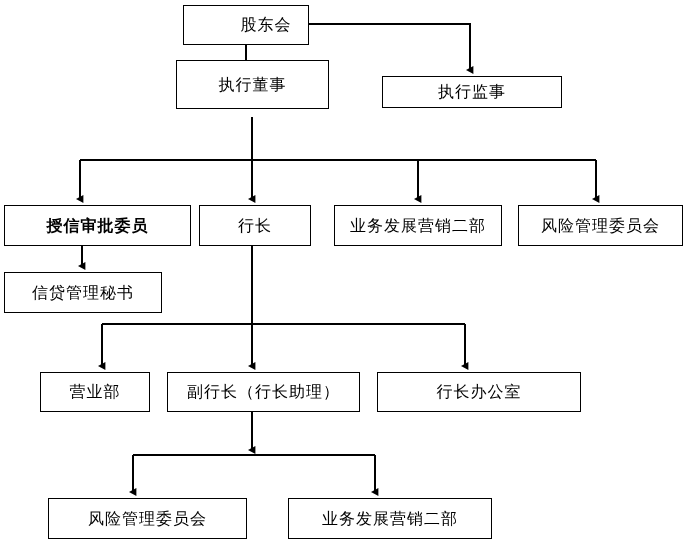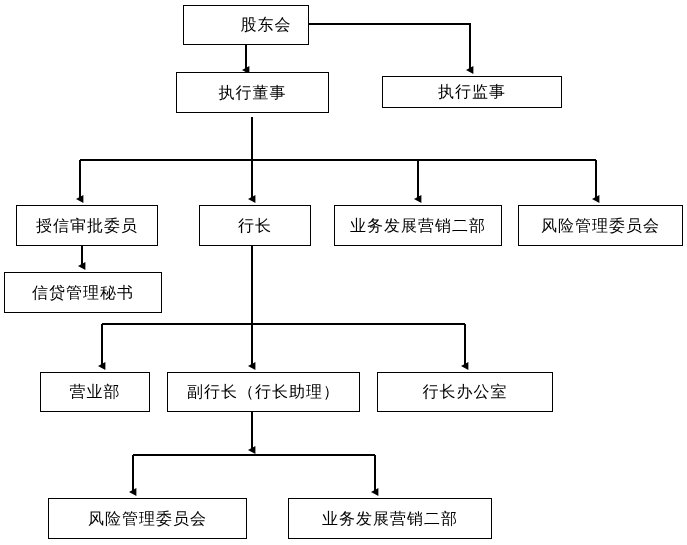--- a/index.html
+++ b/index.html
@@ -89,48 +89,48 @@
       <path d="M133,455 L133,492" marker-end="url(#arrowhead)"></path>
       <path d="M375,455 L375,492" marker-end="url(#arrowhead)"></path>
 
     </g>
   </svg>
 
   <div id="nodes-layer">
       <div class="node" style="left: 183px; top: 5px; width: 126px; height: 40px; padding-left: 40px;">
         <span class="node-label">股东会</span>
       </div>
-      <div class="node" style="left: 176px; top: 72px; width: 153px; height: 41px;">
+      <div class="node" style="left: 176px; top: 60px; width: 153px; height: 49px;">
         <span class="node-label">执行董事</span>
       </div>
       <div class="node" style="left: 382px; top: 76px; width: 180px; height: 32px;">
         <span class="node-label">执行监事</span>
       </div>
-      <div class="node" style="left: 16px; top: 205px; width: 142px; height: 41px;">
+      <div class="node" style="left: 4px; top: 205px; width: 187px; height: 41px; font-weight: bold;">
         <span class="node-label">授信审批委员</span>
       </div>
       <div class="node" style="left: 199px; top: 205px; width: 112px; height: 41px;">
         <span class="node-label">行长</span>
       </div>
       <div class="node" style="left: 334px; top: 205px; width: 168px; height: 41px;">
         <span class="node-label">业务发展营销二部</span>
       </div>
       <div class="node" style="left: 518px; top: 205px; width: 165px; height: 41px;">
         <span class="node-label">风险管理委员会</span>
       </div>
       <div class="node" style="left: 4px; top: 272px; width: 158px; height: 41px;">
         <span class="node-label">信贷管理秘书</span>
       </div>
       <div class="node" style="left: 40px; top: 372px; width: 110px; height: 40px;">
         <span class="node-label">营业部</span>
       </div>
       <div class="node" style="left: 167px; top: 372px; width: 193px; height: 40px;">
         <span class="node-label">副行长（行长助理）</span>
       </div>
-      <div class="node" style="left: 377px; top: 372px; width: 176px; height: 40px;">
+      <div class="node" style="left: 377px; top: 372px; width: 204px; height: 40px;">
         <span class="node-label">行长办公室</span>
       </div>
       <div class="node" style="left: 48px; top: 498px; width: 199px; height: 41px;">
         <span class="node-label">风险管理委员会</span>
       </div>
       <div class="node" style="left: 288px; top: 498px; width: 204px; height: 41px;">
         <span class="node-label">业务发展营销二部</span>
       </div>
     </div>
 

